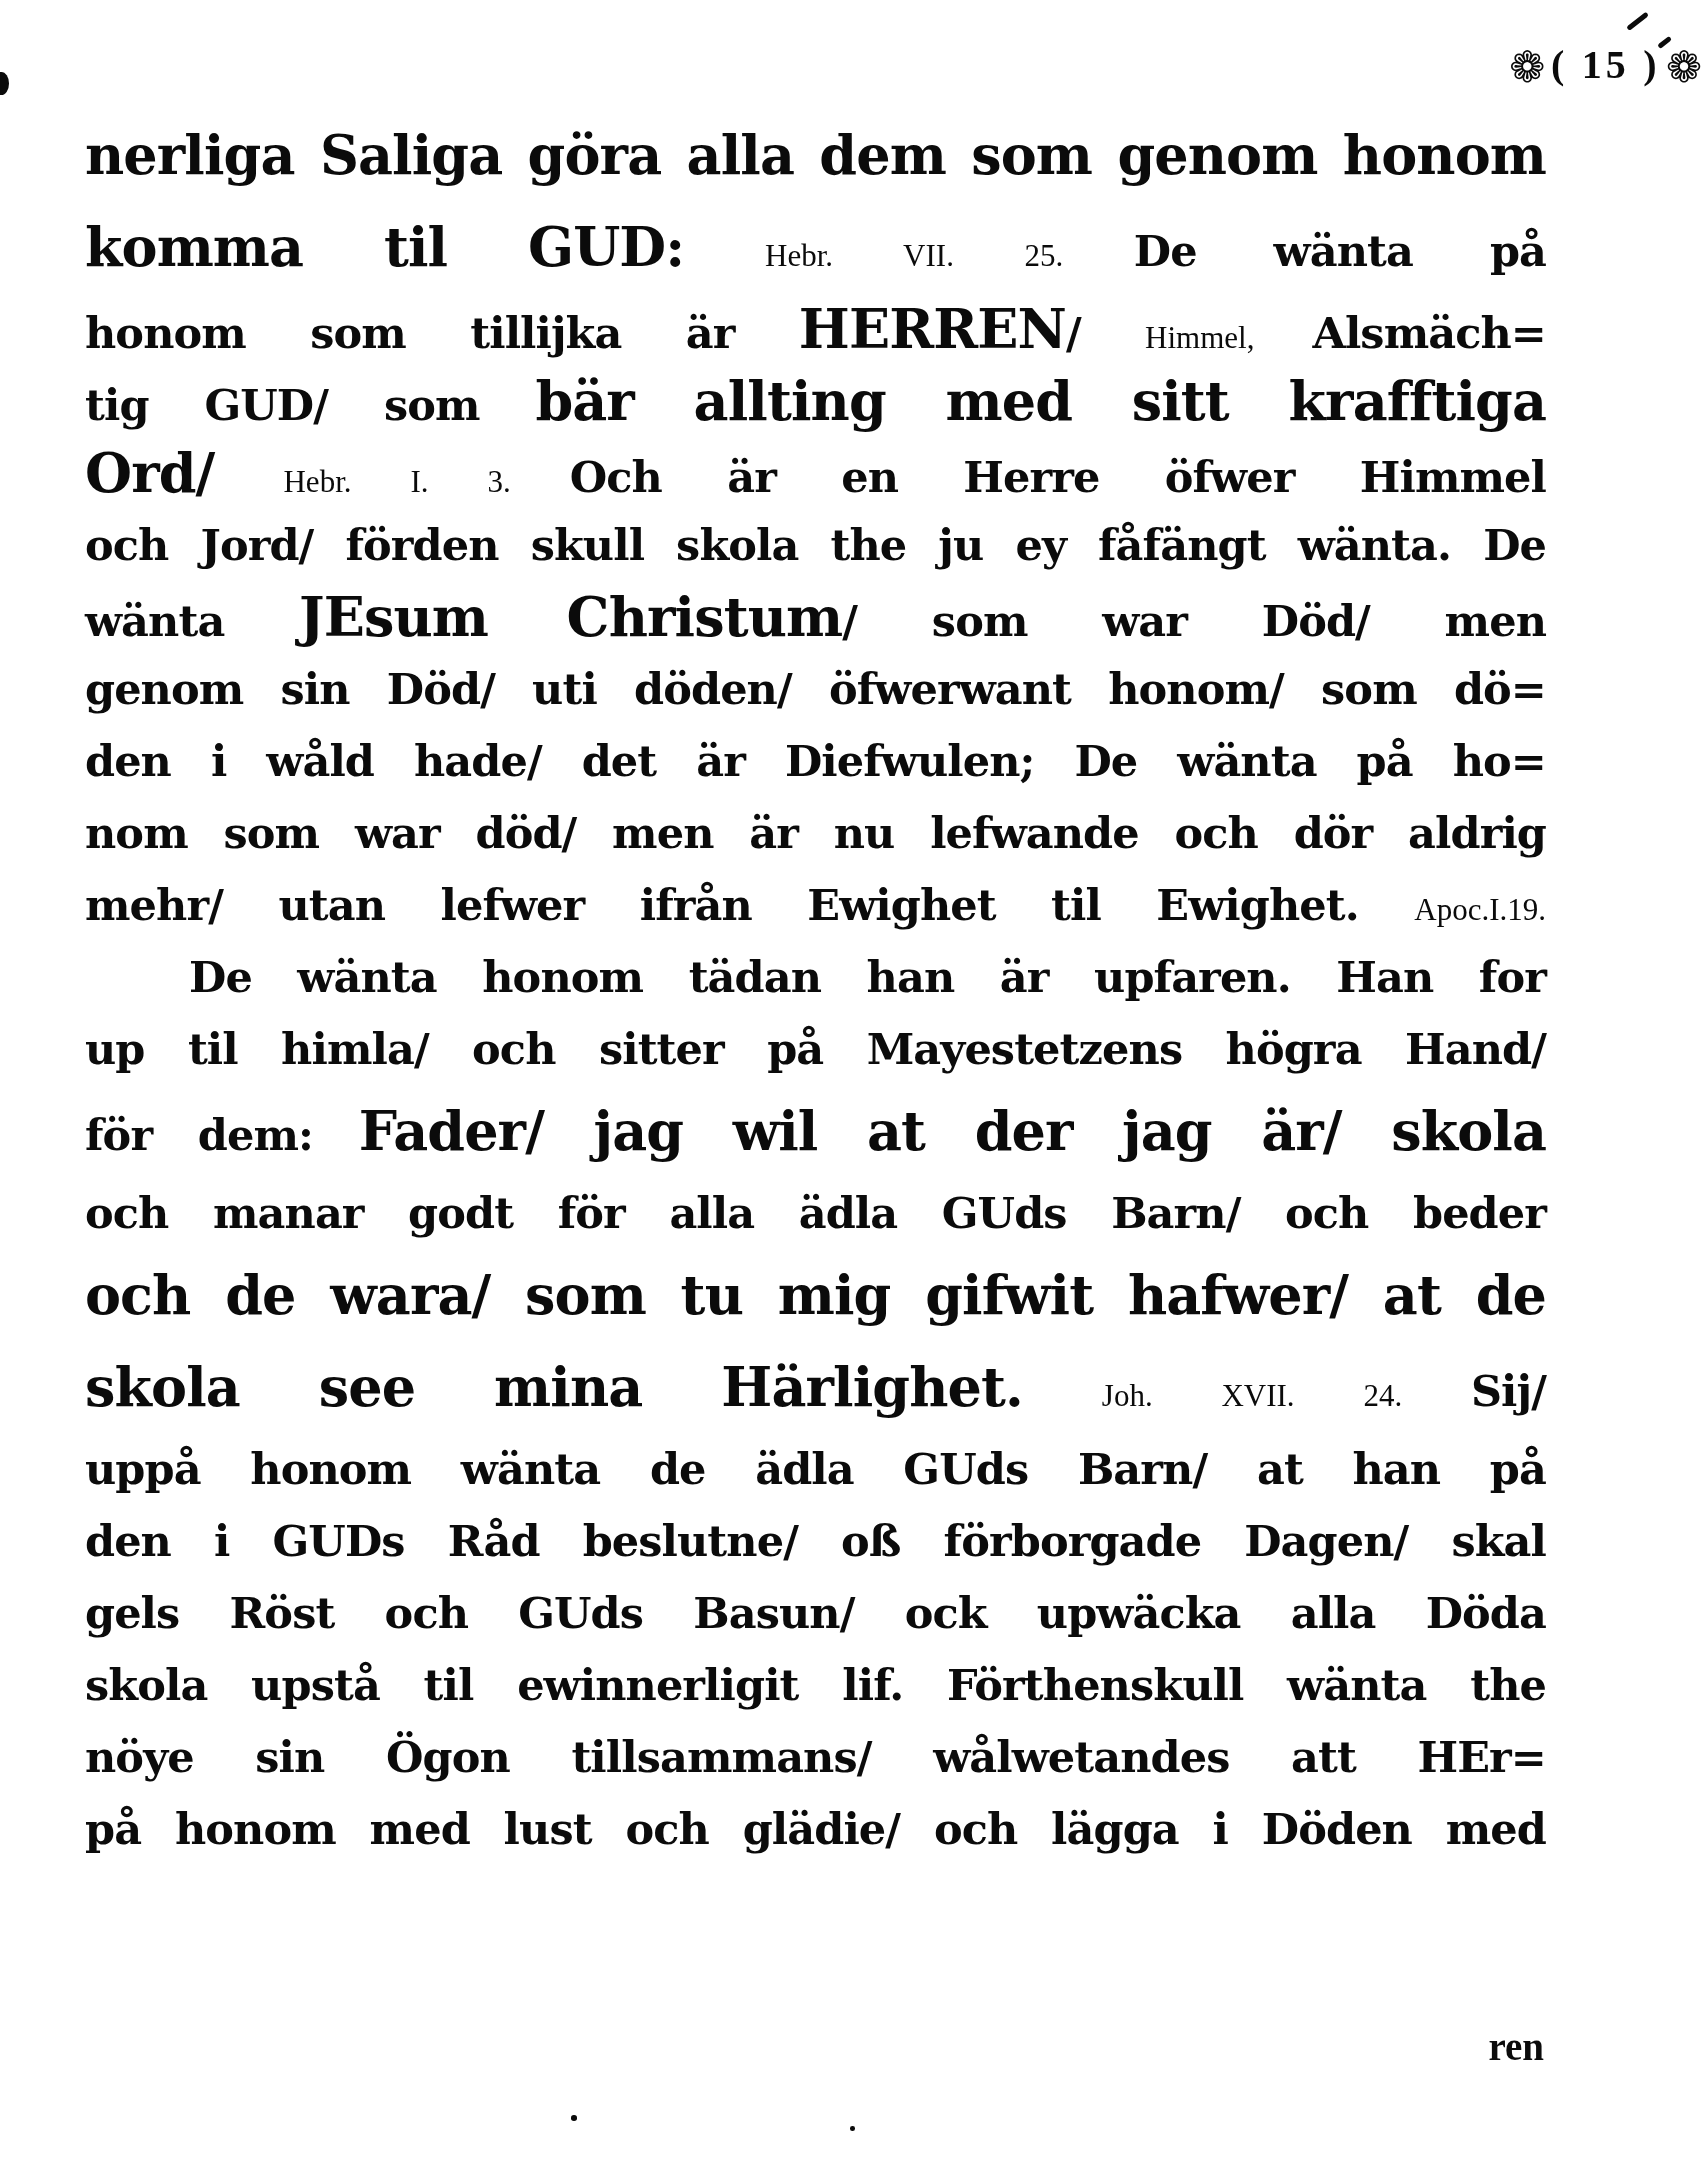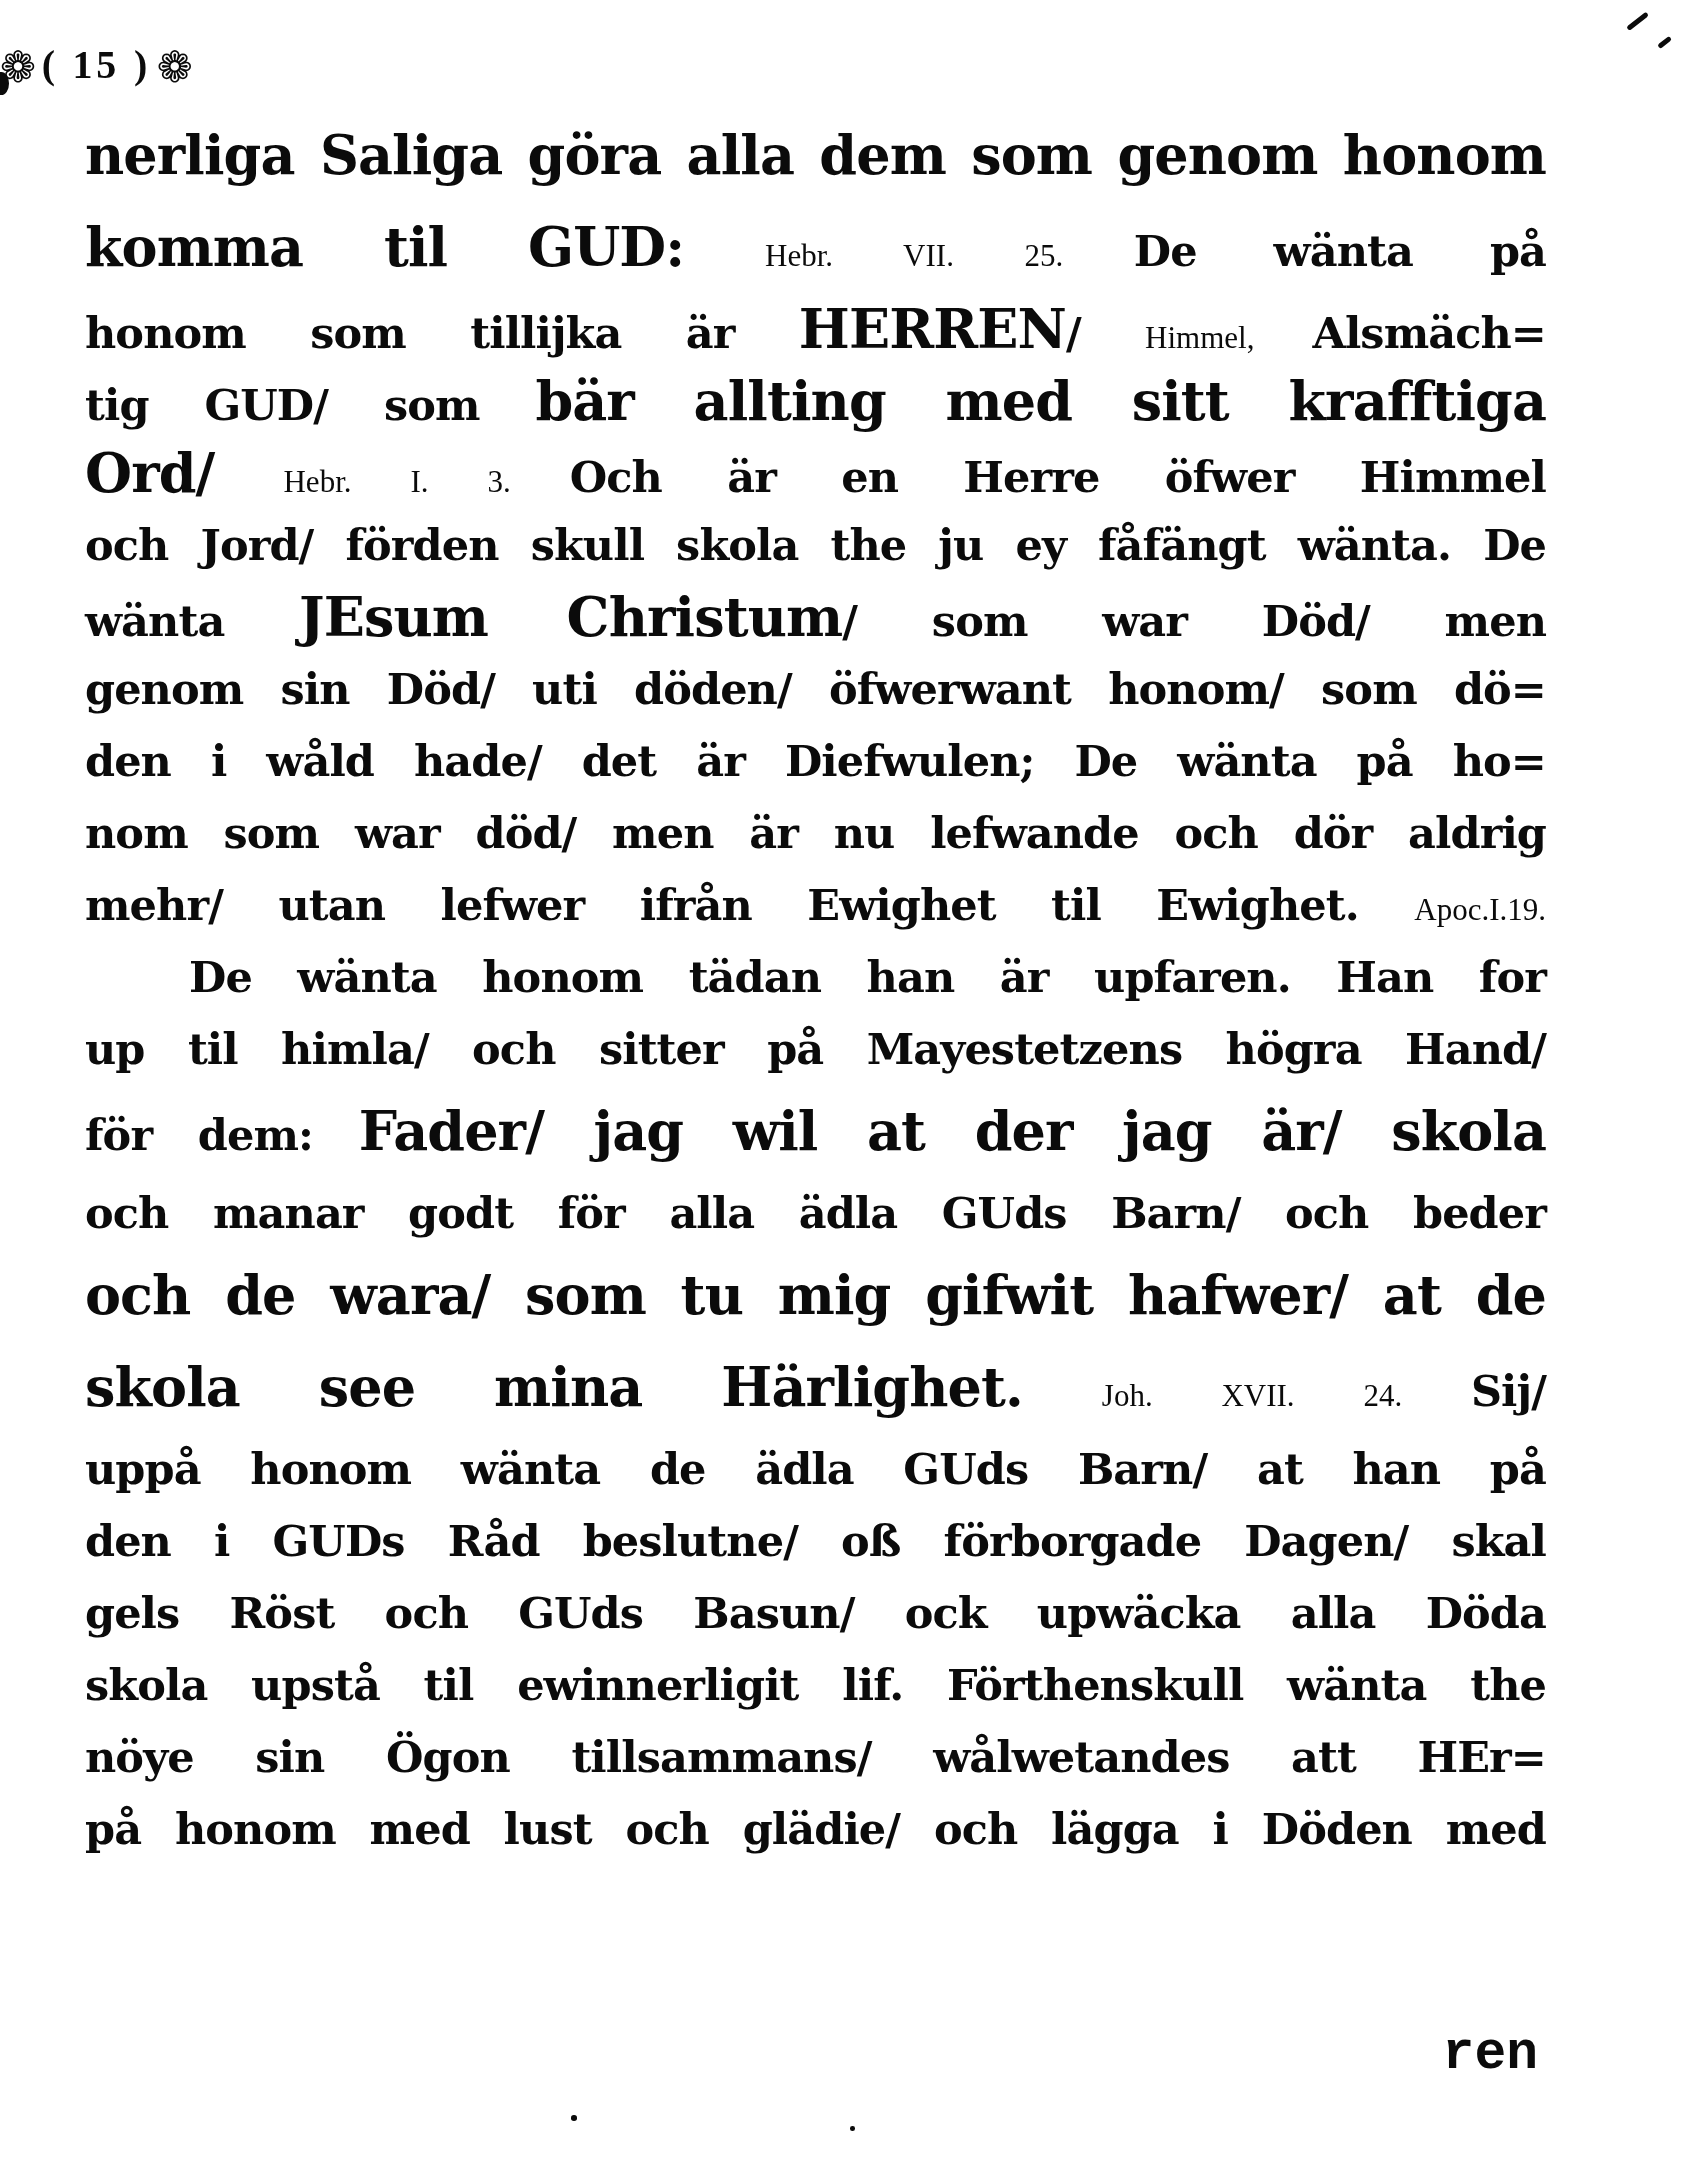--- a/index.html
+++ b/index.html
@@ -15,21 +15,21 @@
     position:relative;
     overflow:hidden;
   }
   .page{
     position:absolute;inset:0;
     background:var(--paper);
   }
   .running-head{
     position:absolute;
     top:40px;left:0;width:100%;
-    text-align:left;
+    text-align:right;
     font-size:40px;
     font-weight:bold;
     letter-spacing:3.8px;
     color:var(--ink);
   }
   .running-head .orn{
     font-family:"DejaVu Sans",sans-serif;
     font-size:43px;
     vertical-align:-3.8px;
     letter-spacing:0;
@@ -72,26 +72,26 @@
     letter-spacing:-0.9px;
   }
   .seg-rm{
     font-family:"Liberation Serif",serif;
     font-weight:normal;
     font-size:31px;
     letter-spacing:0;
   }
   .catchword{
     position:absolute;
-    left:77px;top:2024px;
+    left:83px;top:2024px;
     width:1461px;
     text-align:right;
-    font-family:Liberation Mono, monospace;
+    font-family:Liberation Serif, serif;
     font-weight:bold;
-    font-size:53px;
+    font-size:39px;
     color:var(--ink);
   }
   .artifact{
     position:absolute;
     background:var(--ink);
   }
   .a1{left:1625px;top:19px;width:24.5px;height:4.7px;transform:rotate(-38deg);border-radius:2.8px;}
   .a2{left:1657px;top:40px;width:15px;height:4.7px;transform:rotate(-38deg);border-radius:2.8px;}
   .a3{left:-5.6px;top:72px;width:15px;height:22.6px;border-radius:0 60% 60% 0;}
   .a4{left:571px;top:2115px;width:5.6px;height:5.6px;border-radius:50%;}

